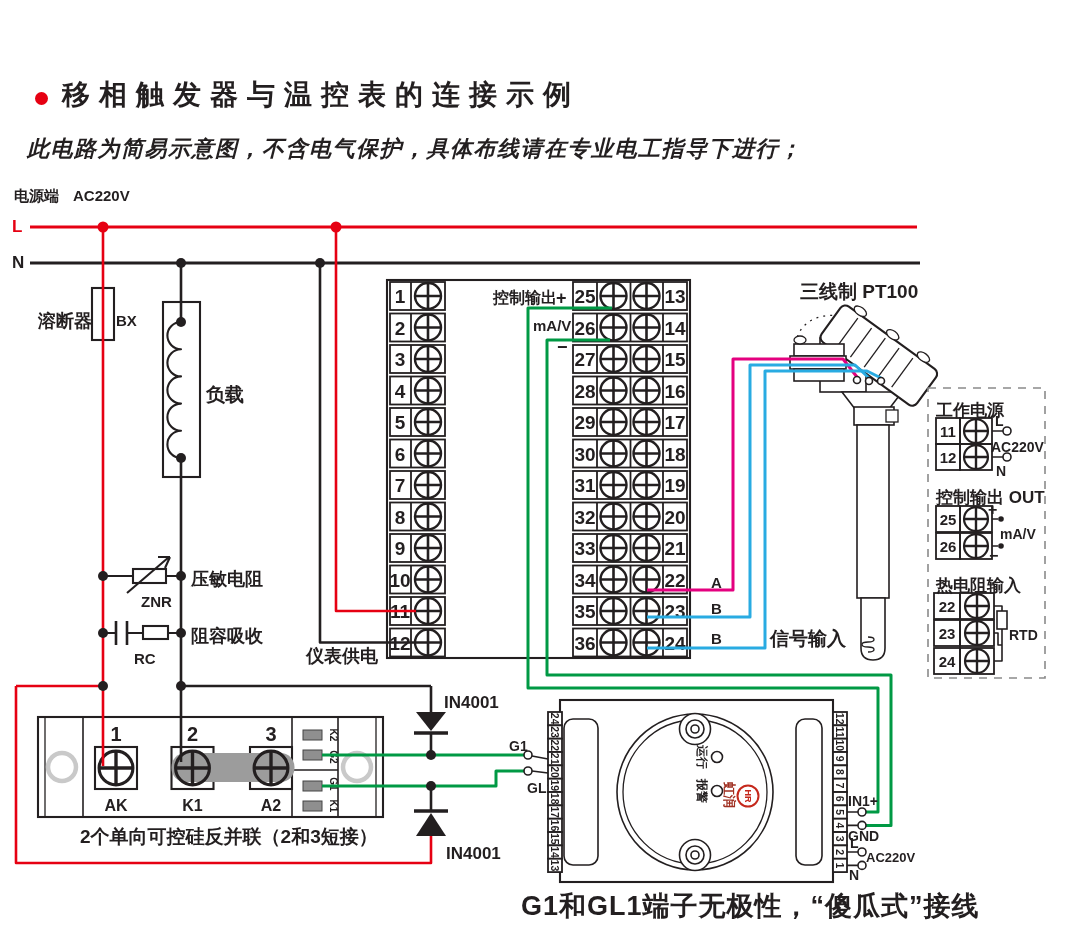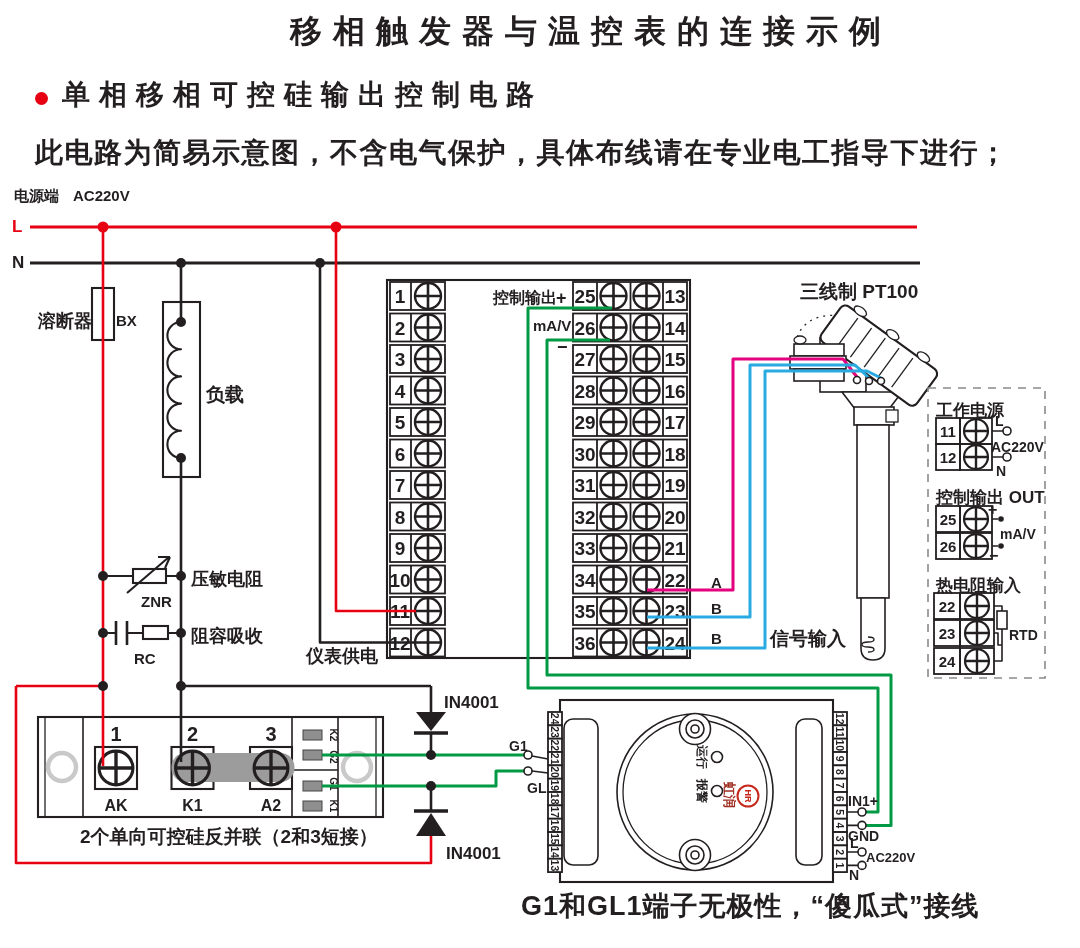--- a/index.html
+++ b/index.html
@@ -2,21 +2,21 @@
 <html><head>
 <meta charset="utf-8">
 <style>
   html,body{margin:0;padding:0;background:#fff;}
   #stage{position:relative;width:1080px;height:948px;background:#fff;overflow:hidden;
          font-family:"Liberation Sans",sans-serif;color:#231f20;}
   .abs{position:absolute;white-space:nowrap;font-weight:bold;}
   #title{top:10px;left:290px;font-size:32px;letter-spacing:11px;}
   #subtitle{top:76px;left:62px;font-size:28px;letter-spacing:9px;}
   #bullet{top:92px;left:35px;width:13px;height:13px;border-radius:50%;background:#e60012;}
-  #note{top:134px;left:35px;font-size:28px;letter-spacing:1.5px;}
+  #note{top:134px;left:27px;font-size:22px;letter-spacing:1.5px;font-style:italic;}
   #pwr{top:187px;left:14px;font-size:15px;}
   #pwr span{margin-right:14px;text-align:center;}
   #lab-l{top:217px;left:12px;font-size:17px;color:#e60012;}
   #lab-n{top:253px;left:12px;font-size:17px;}
   #bottom-note{top:888px;left:477px;font-size:27px;letter-spacing:1px;margin-left:44px;}
   svg{position:absolute;left:0;top:0;}
   svg text{font-family:"Liberation Sans",sans-serif;font-weight:bold;fill:#231f20;}
   .k{stroke:#231f20;fill:none;stroke-linejoin:round;}
   .red{stroke:#e60012;fill:none;stroke-linejoin:round;}
   .grn{stroke:#009944;fill:none;stroke-linejoin:round;}
@@ -35,23 +35,22 @@
   #screw path{stroke:#231f20;stroke-width:2.6;fill:none;}
   .brand{fill:#a03022;}
   .logo{stroke:#c5281c;fill:none;stroke-width:2;}
   .logotx{fill:#c5281c;font-size:9px;}
   .mount{stroke:#c9c9c9;stroke-width:4.5;fill:none;}
 </style>
 </head>
 <body>
 
 <div id="stage">
-  <div id="title" class="abs">移相触发器与温控表的连接示例</div>
   <div id="bullet" class="abs"></div>
-  <div id="subtitle" class="abs">单相移相可控硅输出控制电路</div>
+  <div id="subtitle" class="abs">移相触发器与温控表的连接示例</div>
   <div id="note" class="abs">此电路为简易示意图，不含电气保护，具体布线请在专业电工指导下进行；</div>
   <div id="pwr" class="abs">
     <span>电源端</span><span>AC220V</span>
   </div>
   <div id="lab-l" class="abs">L</div>
   <div id="lab-n" class="abs">N</div>
   <div id="bottom-note" class="abs">G1和GL1端子无极性，“傻瓜式”接线</div>
 
   <svg width="1080" height="948" viewBox="0 0 1080 948">
     <defs>

